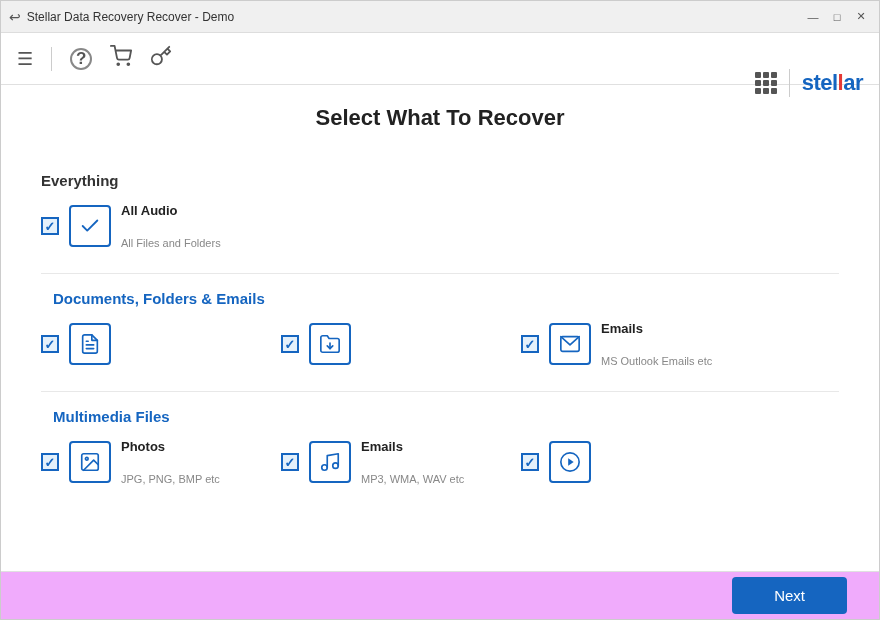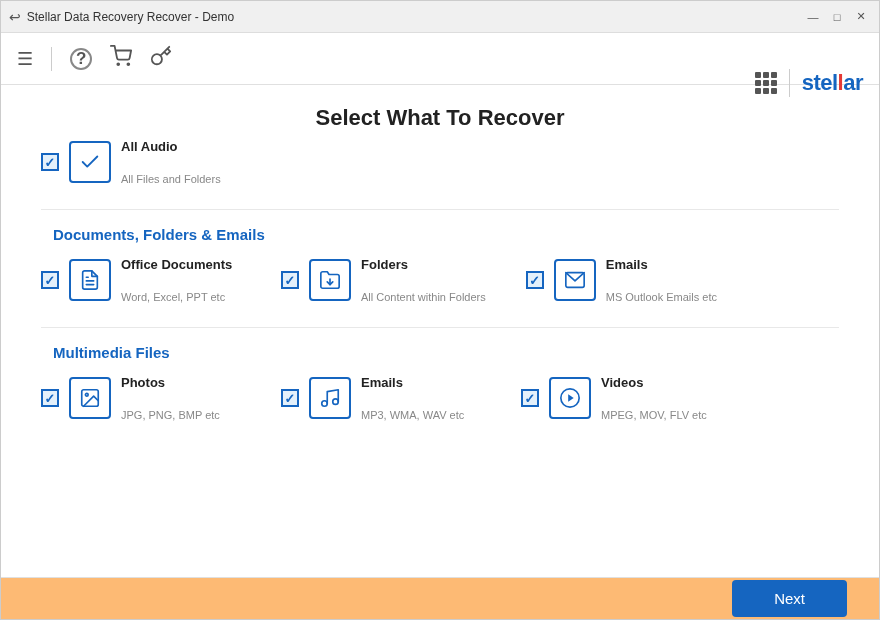--- a/index.html
+++ b/index.html
@@ -115,21 +115,21 @@
       flex: 1;
       padding: 20px 40px;
       overflow-y: auto;
     }
 
     .page-title {
       font-size: 22px;
       font-weight: 600;
       color: #222;
       text-align: center;
-      margin-bottom: 8px;
+      margin-bottom: 41px;
     }
 
     .section-title {
       font-size: 15px;
       font-weight: 600;
       color: #333;
       margin-bottom: 14px;
     }
     .section-title.blue {
       color: #1565c0;
@@ -191,22 +191,22 @@
       color: #222;
     }
     .item-text .item-sub {
       font-size: 11px;
       color: #888;
       margin-top: 19px;
     }
 
     
     .footer {
-      height: 42px;
-      background: #fdba74;
+      height: 48px;
+      background: #f0abfc;
       border-top: 1px solid #e0e0e0;
       display: flex;
       align-items: center;
       justify-content: flex-end;
       padding: 0 32px;
       flex-shrink: 0;
     }
 
     .next-btn {
       background: #1565c0;
@@ -275,20 +275,21 @@
     <div class="logo-text">
       stel<span class="logo-highlight">l</span>ar
     </div>
   </div>
 </div>
 
 <div class="main-content">
   <div class="page-title">Select What To Recover</div>
 
   <div class="section">
+    <div class="section-title">Everything</div>
     <div class="items-row">
       <div class="item">
         <div class="checkbox-wrap">
           <span class="check">✓</span>
         </div>
         <div class="item-icon-box">
           <svg viewBox="0 0 24 24" fill="none" stroke="#1565c0" stroke-width="2" stroke-linecap="round" stroke-linejoin="round">
             <polyline points="20 6 9 17 4 12"></polyline>
           </svg>
         </div>
@@ -312,41 +313,33 @@
         </div>
         <div class="item-icon-box">
           <svg viewBox="0 0 24 24" fill="none" stroke="#1565c0" stroke-width="1.8" stroke-linecap="round" stroke-linejoin="round">
             <path d="M14 2H6a2 2 0 0 0-2 2v16a2 2 0 0 0 2 2h12a2 2 0 0 0 2-2V8z"></path>
             <polyline points="14 2 14 8 20 8"></polyline>
             <line x1="16" y1="13" x2="8" y2="13"></line>
             <line x1="16" y1="17" x2="8" y2="17"></line>
             <line x1="10" y1="9" x2="8" y2="9"></line>
           </svg>
         </div>
-        <div class="item-text">
-          <div class="item-label">Office Documents</div>
-          <div class="item-sub">Word, Excel, PPT etc</div>
-        </div>
       </div>
 
       <div class="item">
         <div class="checkbox-wrap">
           <span class="check">✓</span>
         </div>
         <div class="item-icon-box">
           <svg viewBox="0 0 24 24" fill="none" stroke="#1565c0" stroke-width="1.8" stroke-linecap="round" stroke-linejoin="round">
             <path d="M22 19a2 2 0 0 1-2 2H4a2 2 0 0 1-2-2V5a2 2 0 0 1 2-2h5l2 3h9a2 2 0 0 1 2 2z"></path>
             <polyline points="12 11 12 17"></polyline>
             <polyline points="9 14 12 17 15 14"></polyline>
           </svg>
         </div>
-        <div class="item-text">
-          <div class="item-label">Folders</div>
-          <div class="item-sub">All Content within Folders</div>
-        </div>
       </div>
 
       <div class="item">
         <div class="checkbox-wrap">
           <span class="check">✓</span>
         </div>
         <div class="item-icon-box">
           <svg viewBox="0 0 24 24" fill="none" stroke="#1565c0" stroke-width="1.8" stroke-linecap="round" stroke-linejoin="round">
             <rect x="2" y="4" width="20" height="16" rx="2"></rect>
             <polyline points="2 4 12 13 22 4"></polyline>
@@ -403,24 +396,20 @@
       <div class="item">
         <div class="checkbox-wrap">
           <span class="check">✓</span>
         </div>
         <div class="item-icon-box">
           <svg viewBox="0 0 24 24" fill="none" stroke="#1565c0" stroke-width="1.8" stroke-linecap="round" stroke-linejoin="round">
             <circle cx="12" cy="12" r="10"></circle>
             <polygon points="10 8 16 12 10 16 10 8" fill="#1565c0" stroke="none"></polygon>
           </svg>
         </div>
-        <div class="item-text">
-          <div class="item-label">Videos</div>
-          <div class="item-sub">MPEG, MOV, FLV etc</div>
-        </div>
       </div>
     </div>
   </div>
 
 </div>
 
 <div class="footer">
   <button class="next-btn">Next</button>
 </div>
 

